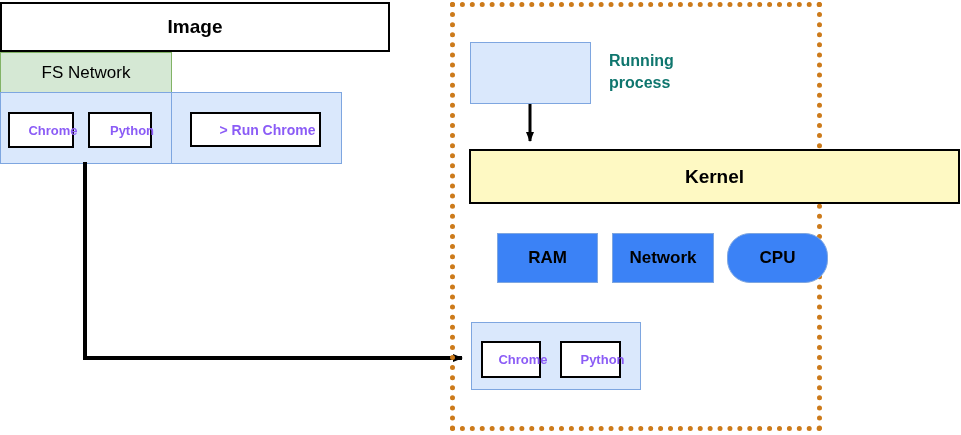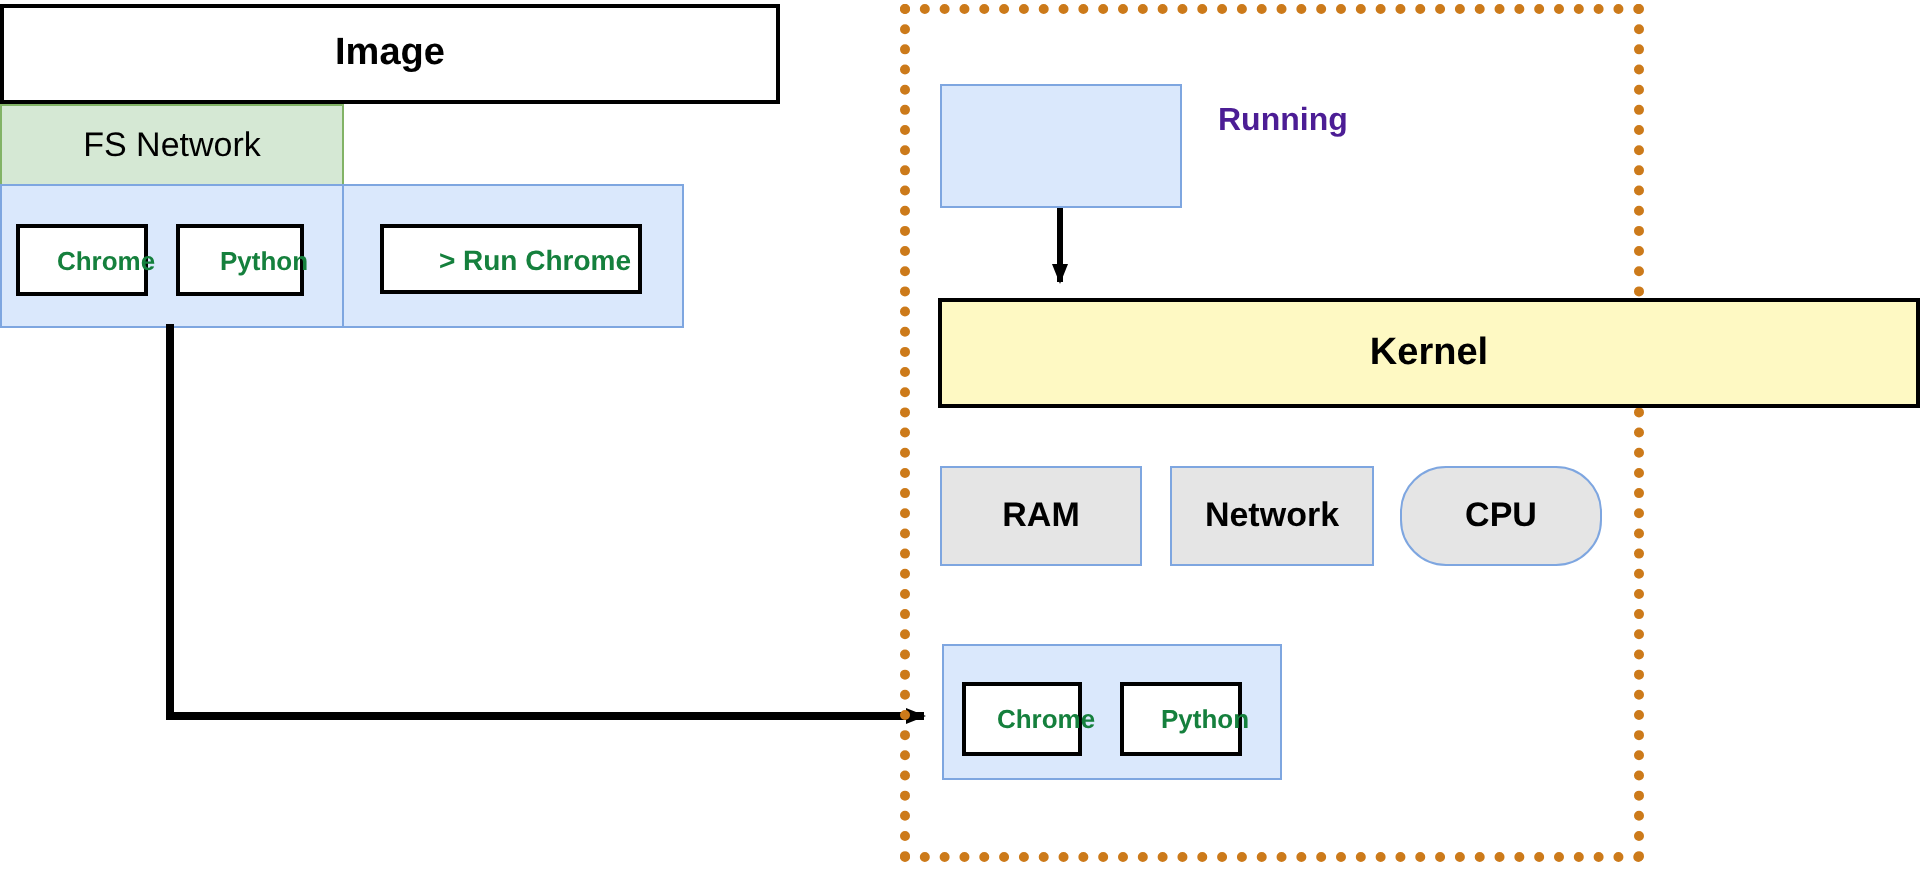--- a/index.html
+++ b/index.html
@@ -74,21 +74,21 @@
   .chip {
     position: absolute;
     box-sizing: border-box;
     background: #ffffff;
     border: 2px solid #000000;
     display: flex;
     align-items: center;
     justify-content: center;
     font-size: 13px;
     font-weight: bold;
-    color: #15803d;
+    color: #8b5cf6;
     white-space: nowrap;
     padding-left: 24px;
   }
   .chip-chrome-fs { left: 8px;   top: 112px; width: 66px; height: 36px; }
   .chip-python-fs { left: 88px;  top: 112px; width: 64px; height: 36px; }
   .chip-runcmd    { left: 190px; top: 112px; width: 131px; height: 35px;
                     font-size: 14px; }
 
   
   .connector { position: absolute; left: 0; top: 0; }
@@ -115,21 +115,21 @@
     background: #dae8fc;
     border: 1px solid #7ea6e0;
   }
   .proc-label {
     position: absolute;
     left: 609px;
     top: 50px;
     width: 120px;
     font-size: 16px;
     font-weight: bold;
-    color: #4c1d95;
+    color: #0f766e;
     line-height: 1.35;
     text-align: left;
   }
 
   .kernel-box {
     position: absolute;
     left: 469px;
     top: 149px;
     width: 491px;
     height: 55px;
@@ -142,28 +142,29 @@
     font-size: 19px;
     font-weight: bold;
     color: #000000;
   }
 
   .res-box {
     position: absolute;
     top: 233px;
     height: 50px;
     box-sizing: border-box;
-    background: #e5e5e5;
+    background: #3b82f6;
     border: 1px solid #7ea6e0;
     display: flex;
     align-items: center;
     justify-content: center;
     font-size: 17px;
     font-weight: bold;
     color: #000000;
+    margin-left: 27px;
   }
   .res-0 { left: 470px; width: 101px; }
   .res-1 { left: 585px; width: 102px; }
   .res-2 { left: 700px; width: 101px; border-radius: 23px; }
 
   .apps-container {
     position: absolute;
     left: 471px;
     top: 322px;
     width: 170px;
@@ -209,20 +210,21 @@
 
     <path d="M530,104 L530,141" fill="none" stroke="#000000" stroke-width="3" marker-end="url(#arrowhead)"></path>
   </svg>
 
   <div class="sandbox"></div>
 
   <div class="proc-box"></div>
 
   <div class="proc-label">
     <div>Running</div>
+    <div>process</div>
   </div>
 
   <div class="kernel-box">Kernel</div>
 
   <div class="res-box res-0">RAM</div>
 
   <div class="res-box res-1">Network</div>
 
   <div class="res-box res-2">CPU</div>
 

